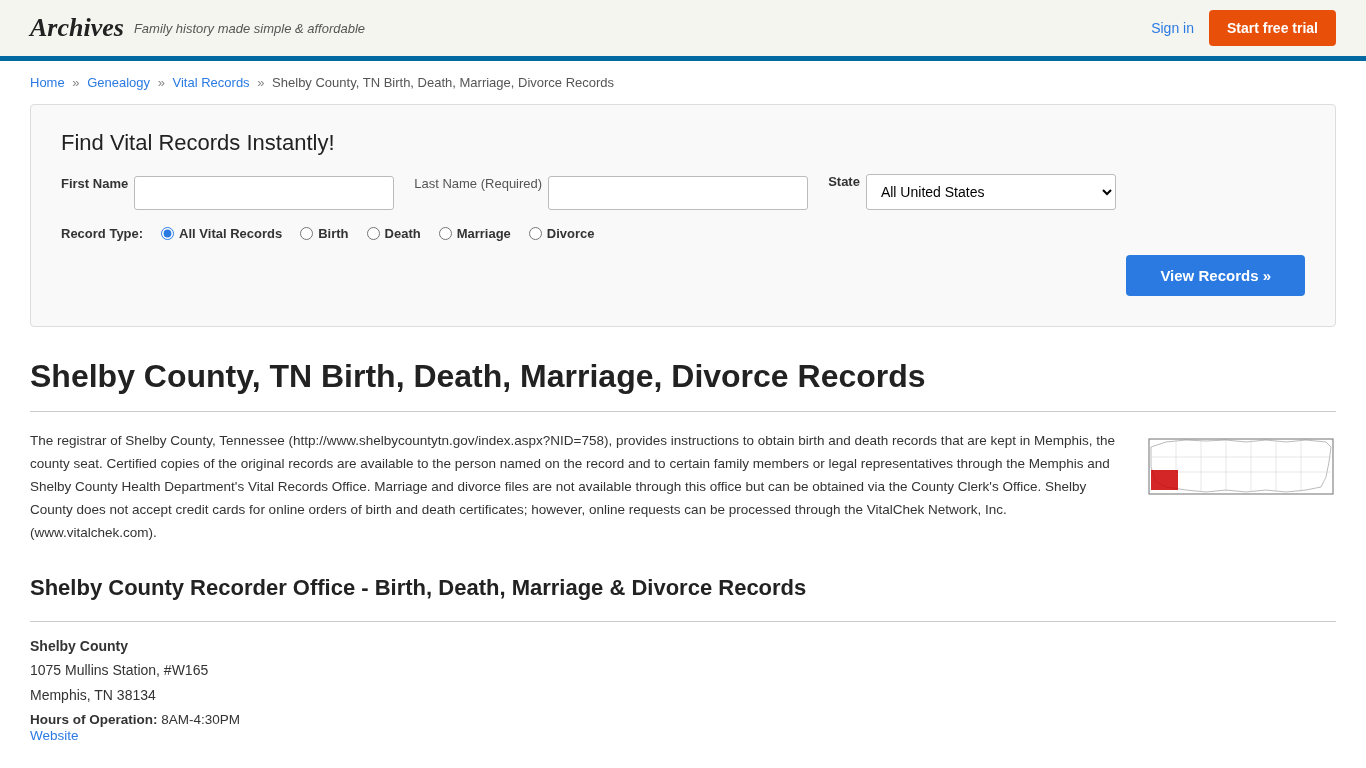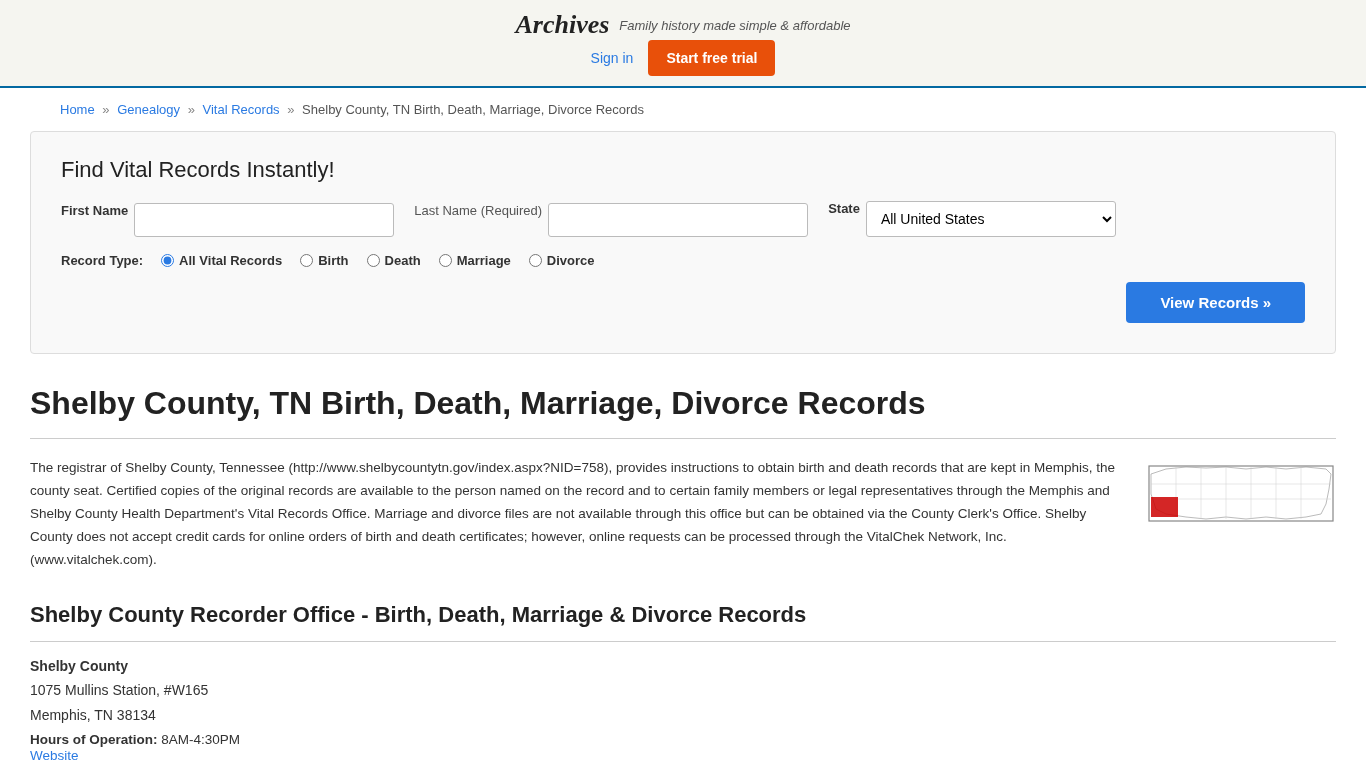--- a/index.html
+++ b/index.html
@@ -1,26 +1,24 @@
 <!DOCTYPE html>
 <html><head>
   <meta charset="utf-8">
   <style>
     * { margin: 0; padding: 0; box-sizing: border-box; }
     body { font-family: Arial, sans-serif; font-size: 14px; color: #333; background: #fff; }
 
     
     #header {
       background: #f5f5f0;
-      border-bottom: 2px solid #0369a1;
+      border-bottom: 5px solid #0369a1;
       padding: 10px 30px;
       display: flex;
-      align-items: center;
       justify-content: space-between;
-      flex-direction: column;
     }
     #header-left {
       display: flex;
       align-items: center;
       gap: 10px;
     }
     #archives-logo {
       font-size: 26px;
       font-weight: bold;
       font-style: italic;
@@ -51,21 +49,20 @@
       font-weight: bold;
       border-radius: 4px;
       cursor: pointer;
     }
 
     
     #breadcrumb {
       padding: 14px 30px;
       font-size: 13px;
       color: #555;
-      margin-left: 30px;
     }
     #breadcrumb a {
       color: #2a7ae2;
       text-decoration: none;
     }
     #breadcrumb .separator {
       margin: 0 4px;
       color: #888;
     }
     #breadcrumb .current {
@@ -206,21 +203,21 @@
       height: 75px;
     }
 
     #recorder-section {
       margin-top: 10px;
     }
     #recorder-title {
       font-size: 22px;
       font-weight: bold;
       color: #222;
-      margin-bottom: 13px;
+      margin-bottom: 20px;
     }
     #recorder-divider {
       border: none;
       border-top: 1px solid #ccc;
       margin-bottom: 16px;
     }
     .office-name {
       font-weight: bold;
       font-size: 14px;
       margin-bottom: 4px;

